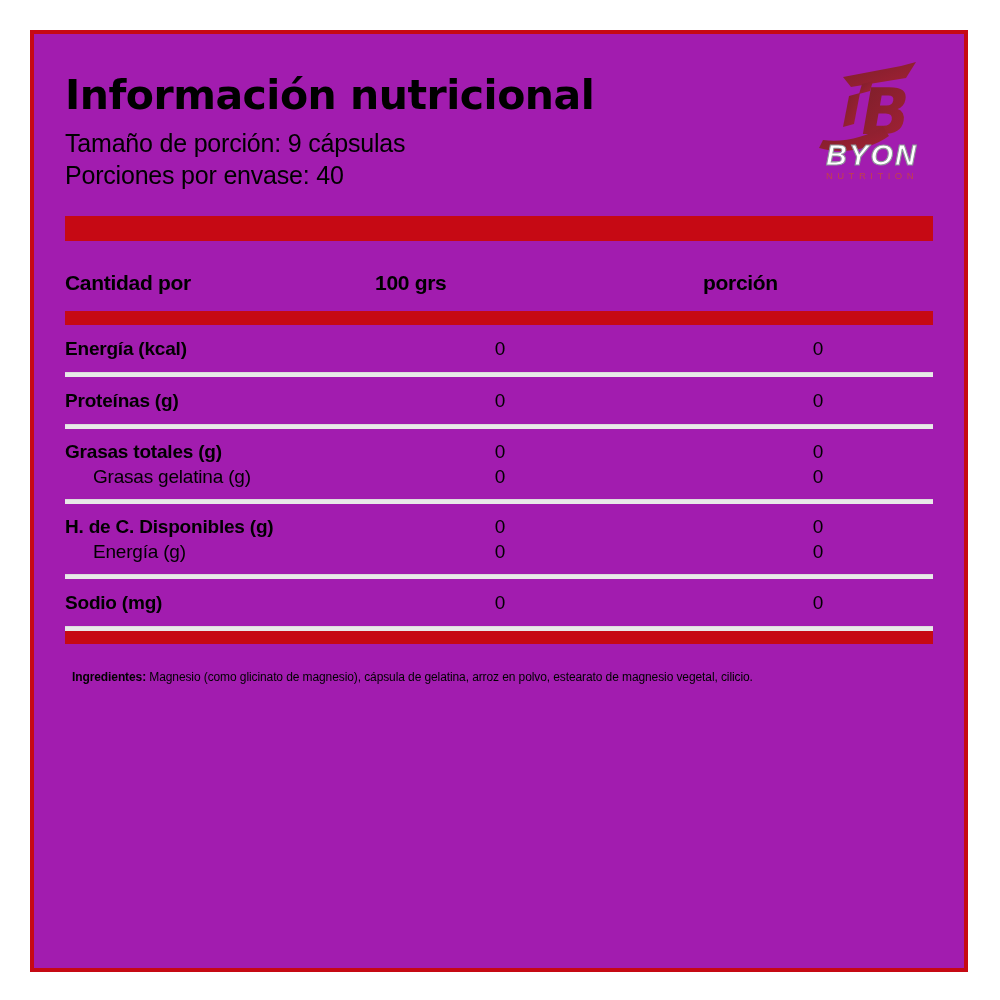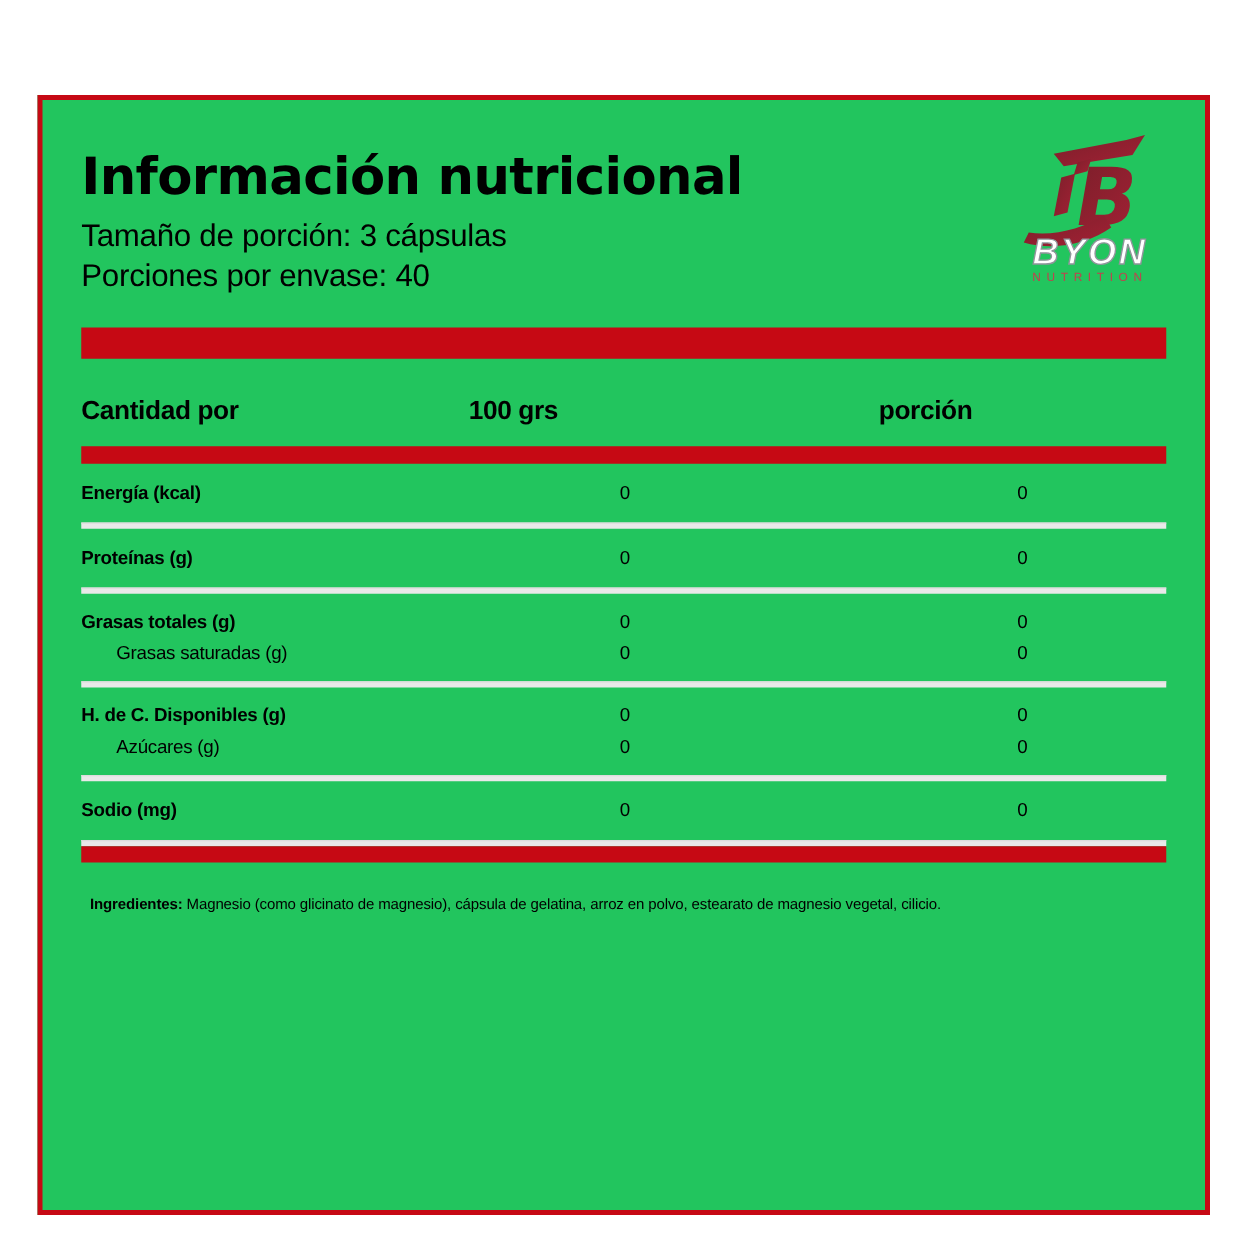--- a/index.html
+++ b/index.html
@@ -9,22 +9,21 @@
     font-family: "Liberation Sans", sans-serif;
     color: #000;
     position: relative;
     overflow: hidden;
   }
   .frame {
     position: absolute;
     inset: 30px 32px 28px 30px;
     border: 4px solid #c60914;
     box-sizing: border-box;
-    background: #22c55e;
-    margin-top: 46px;
+    background: #a21caf;
   }
   .content {
     padding: 0 31px;
   }
   
   .header {
     display: flex;
     justify-content: space-between;
     align-items: flex-start;
     margin-top: 40px;
@@ -63,21 +62,21 @@
   .thead {
     padding: 30px 0 16px 0;
     font-size: 21px;
     font-weight: bold;
     letter-spacing: -0.3px;
   }
   .cell-center { text-align: left; }
   .col4 { grid-column: 4; }
   .tgroup.single { padding: 11px 0; }
   .tgroup.double { padding: 10px 0; }
-  .trow { line-height: 25px; font-size: 15px; }
+  .trow { line-height: 25px; font-size: 19px; }
   .trow .lbl { font-weight: bold; letter-spacing: -0.2px; }
   .trow.sub .lbl { font-weight: normal; padding-left: 28px; }
   .trow .val { text-align: center; font-weight: normal; }
   .sep { height: 4px; background: #e9e9e9; border-top: 1px solid #dcdcdc; }
   
   .ingredients {
     margin: 24px 9px 0 7px;
     font-size: 12px;
     line-height: 1.62;
     text-align: justify;
@@ -88,21 +87,21 @@
 </head>
 <body>
 
 <div class="frame">
   <div class="content">
 
     <div class="header">
       <div class="header-left">
         <h1 class="page-title">Información nutricional</h1>
         <div class="subtitles">
-          <p class="subtitle">Tamaño de porción: 3 cápsulas</p>
+          <p class="subtitle">Tamaño de porción: 9 cápsulas</p>
           <p class="subtitle">Porciones por envase: 40</p>
         </div>
       </div>
 
       <div class="logo">
         <svg width="118" height="128" viewBox="0 0 118 128">
           <defs>
             <linearGradient id="gB" x1="0" y1="0" x2="1" y2="1">
               <stop offset="0" stop-color="#7c1f2a"></stop>
               <stop offset="1" stop-color="#a32135"></stop>
@@ -155,35 +154,35 @@
       </div>
       <div class="sep"></div>
 
       <div class="tgroup double">
         <div class="trow grid-row">
           <div class="lbl">Grasas totales (g)</div>
           <div class="val">0</div>
           <div class="val col4">0</div>
         </div>
         <div class="trow sub grid-row">
-          <div class="lbl">Grasas saturadas (g)</div>
+          <div class="lbl">Grasas gelatina (g)</div>
           <div class="val">0</div>
           <div class="val col4">0</div>
         </div>
       </div>
       <div class="sep"></div>
 
       <div class="tgroup double">
         <div class="trow grid-row">
           <div class="lbl">H. de C. Disponibles (g)</div>
           <div class="val">0</div>
           <div class="val col4">0</div>
         </div>
         <div class="trow sub grid-row">
-          <div class="lbl">Azúcares (g)</div>
+          <div class="lbl">Energía (g)</div>
           <div class="val">0</div>
           <div class="val col4">0</div>
         </div>
       </div>
       <div class="sep"></div>
 
       <div class="tgroup single">
         <div class="trow grid-row">
           <div class="lbl">Sodio (mg)</div>
           <div class="val">0</div>

